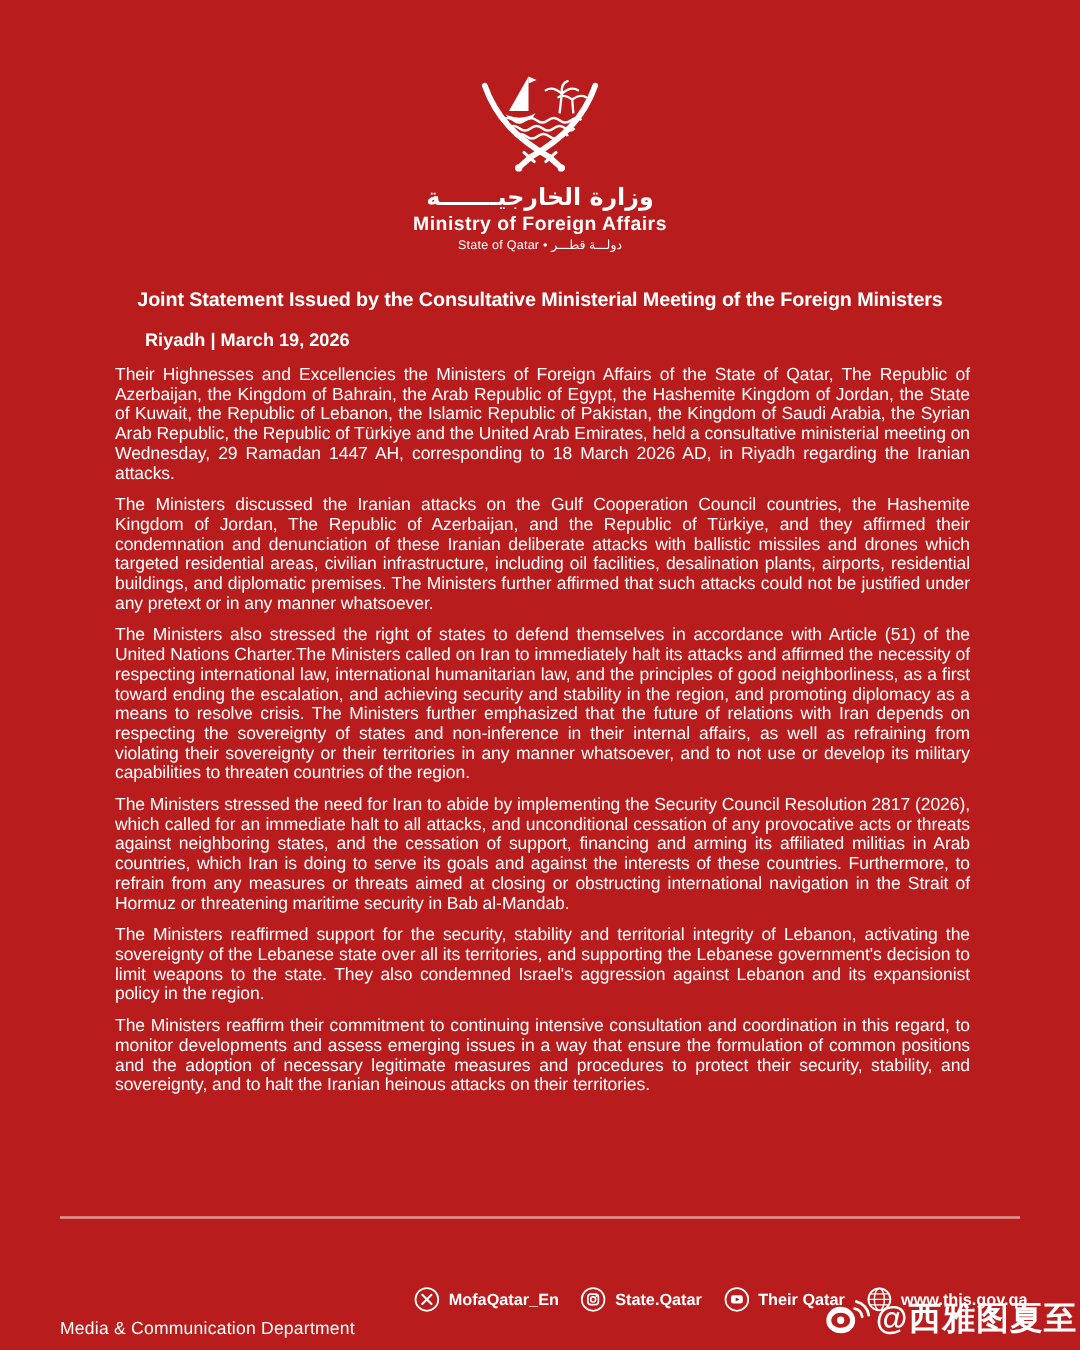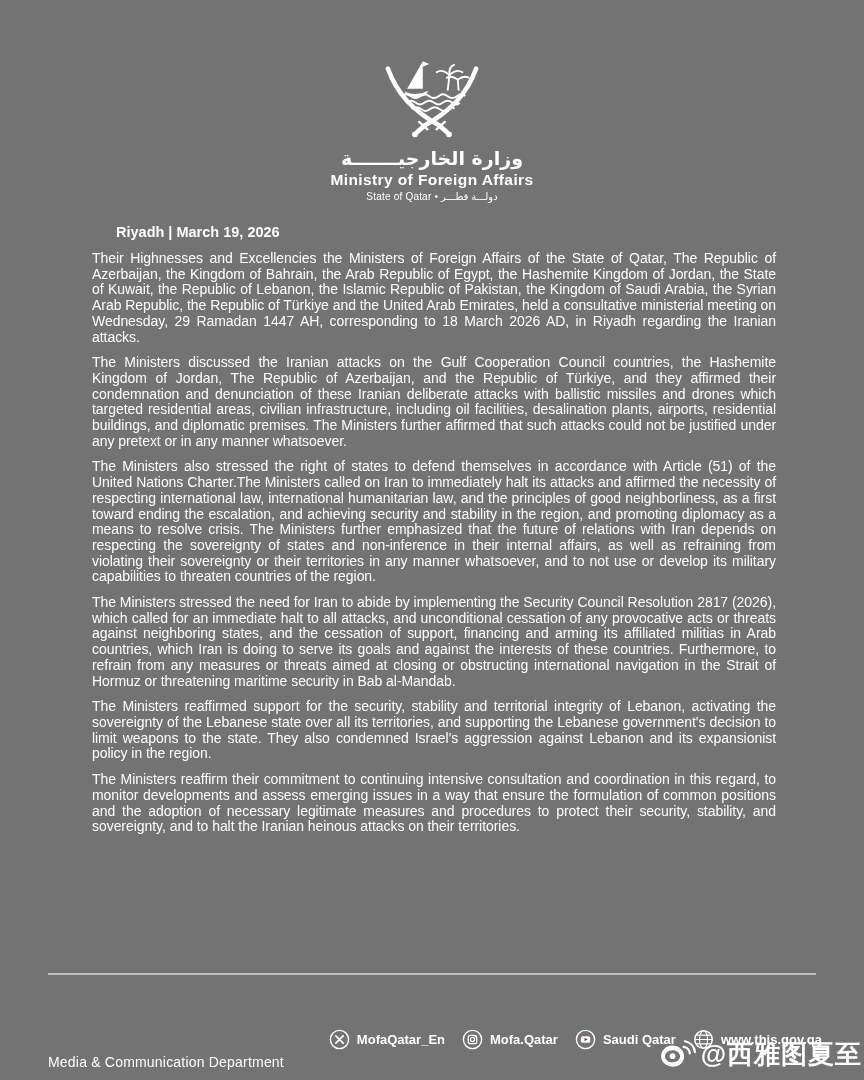--- a/index.html
+++ b/index.html
@@ -3,21 +3,21 @@
 <meta charset="utf-8">
 <style>
   * { box-sizing: border-box; }
   html, body { margin: 0; padding: 0; }
   body { background: #6d1030; }
   .page {
     position: relative;
     width: 864px;
     height: 1080px;
     margin: 0 auto;
-    background: #737373;
+    background: #b91c1c;
     color: #FFFFFF;
     font-family: "Liberation Sans", "DejaVu Sans", sans-serif;
     overflow: hidden;
   }
   .header { text-align: center; padding-top: 52px; }
   .emblem { display: block; margin: 0 auto; }
   .arabic-name {
     font-family: "DejaVu Sans", sans-serif;
     font-size: 19px; font-weight: bold; line-height: 24px; margin-top: 2px;
   }
@@ -88,20 +88,21 @@
         <path d="M 88 30 q -7 -5 -12 -2"></path>
         <path d="M 88 30 q 7 -5 12 -2"></path>
       </g>
     </svg>
     <div class="arabic-name">وزارة الخارجيـــــــة</div>
     <div class="ministry-en">Ministry of Foreign Affairs</div>
     <div class="state-line">State of Qatar • دولـــة قطـــر</div>
   </div>
 
   <div class="title">
+    <span>Joint Statement Issued by the Consultative Ministerial Meeting of the Foreign Ministers</span>
   </div>
 
   <div class="dateline">Riyadh | March 19, 2026</div>
 
   <div class="body-copy">
     <p>Their Highnesses and Excellencies the Ministers of Foreign Affairs of the State of Qatar, The Republic of Azerbaijan, the Kingdom of Bahrain, the Arab Republic of Egypt, the Hashemite Kingdom of Jordan, the State of Kuwait, the Republic of Lebanon, the Islamic Republic of Pakistan, the Kingdom of Saudi Arabia, the Syrian Arab Republic, the Republic of Türkiye and the United Arab Emirates, held a consultative ministerial meeting on Wednesday, 29 Ramadan 1447 AH, corresponding to 18 March 2026 AD, in Riyadh regarding the Iranian attacks.</p>
     <p>The Ministers discussed the Iranian attacks on the Gulf Cooperation Council countries, the Hashemite Kingdom of Jordan, The Republic of Azerbaijan, and the Republic of Türkiye, and they affirmed their condemnation and denunciation of these Iranian deliberate attacks with ballistic missiles and drones which targeted residential areas, civilian infrastructure, including oil facilities, desalination plants, airports, residential buildings, and diplomatic premises. The Ministers further affirmed that such attacks could not be justified under any pretext or in any manner whatsoever.</p>
     <p>The Ministers also stressed the right of states to defend themselves in accordance with Article (51) of the United Nations Charter.The Ministers called on Iran to immediately halt its attacks and affirmed the necessity of respecting international law, international humanitarian law, and the principles of good neighborliness, as a first toward ending the escalation, and achieving security and stability in the region, and promoting diplomacy as a means to resolve crisis. The Ministers further emphasized that the future of relations with Iran depends on respecting the sovereignty of states and non-inference in their internal affairs, as well as refraining from violating their sovereignty or their territories in any manner whatsoever, and to not use or develop its military capabilities to threaten countries of the region.</p>
     <p>The Ministers stressed the need for Iran to abide by implementing the Security Council Resolution 2817 (2026), which called for an immediate halt to all attacks, and unconditional cessation of any provocative acts or threats against neighboring states, and the cessation of support, financing and arming its affiliated militias in Arab countries, which Iran is doing to serve its goals and against the interests of these countries. Furthermore, to refrain from any measures or threats aimed at closing or obstructing international navigation in the Strait of Hormuz or threatening maritime security in Bab al-Mandab.</p>
     <p>The Ministers reaffirmed support for the security, stability and territorial integrity of Lebanon, activating the sovereignty of the Lebanese state over all its territories, and supporting the Lebanese government's decision to limit weapons to the state. They also condemned Israel's aggression against Lebanon and its expansionist policy in the region.</p>
@@ -123,30 +124,30 @@
         <span>MofaQatar_En</span>
       </div>
 
       <div class="social-item">
         <svg viewBox="0 0 24 24" width="21" height="21" aria-hidden="true">
           <circle cx="12" cy="12" r="10.4" fill="none" stroke="#fff" stroke-width="1.6"></circle>
           <rect x="7.2" y="7.2" width="9.6" height="9.6" rx="2.6" fill="none" stroke="#fff" stroke-width="1.5"></rect>
           <circle cx="12" cy="12" r="2.3" fill="none" stroke="#fff" stroke-width="1.4"></circle>
           <circle cx="15" cy="9" r="0.95" fill="#fff"></circle>
         </svg>
-        <span>Mofa.Qatar</span>
+        <span>State.Qatar</span>
       </div>
 
       <div class="social-item">
         <svg viewBox="0 0 24 24" width="21" height="21" aria-hidden="true">
           <circle cx="12" cy="12" r="10.4" fill="none" stroke="#fff" stroke-width="1.6"></circle>
           <rect x="6.6" y="8.3" width="10.8" height="7.4" rx="2.1" fill="#fff"></rect>
           <path d="M 10.9 10.3 L 14.5 12 L 10.9 13.7 Z" fill="#8A1538"></path>
         </svg>
-        <span>Saudi Qatar</span>
+        <span>Their Qatar</span>
       </div>
 
       <div class="social-item">
         <svg viewBox="0 0 24 24" width="21" height="21" aria-hidden="true">
           <circle cx="12" cy="12" r="10" fill="none" stroke="#fff" stroke-width="1.7"></circle>
           <ellipse cx="12" cy="12" rx="4.6" ry="10" fill="none" stroke="#fff" stroke-width="1.3"></ellipse>
           <path d="M 2 12 H 22 M 3.4 7 H 20.6 M 3.4 17 H 20.6" stroke="#fff" stroke-width="1.3" fill="none"></path>
         </svg>
         <span>www.this.gov.qa</span>
       </div>

